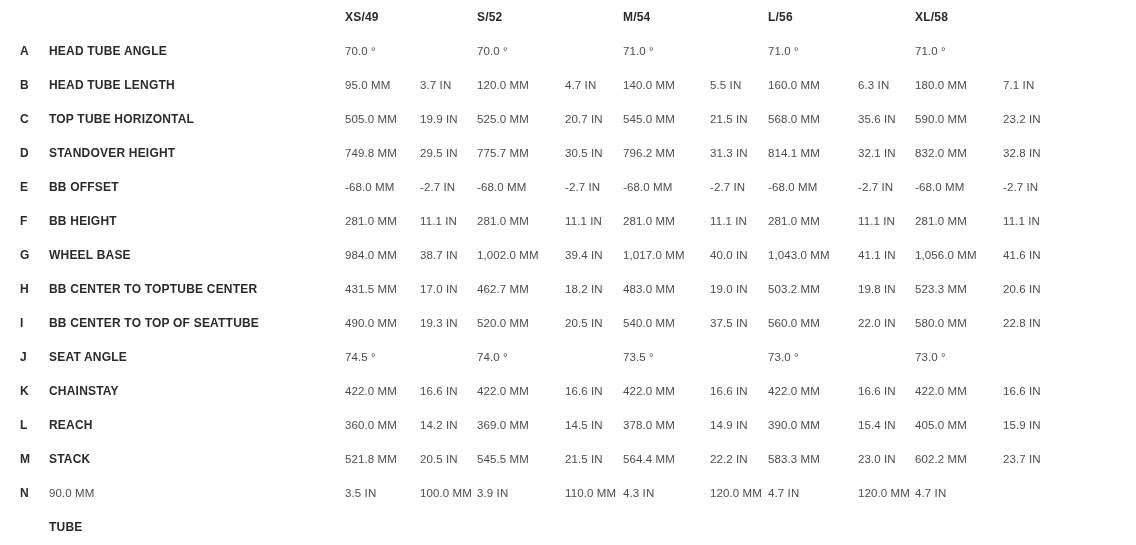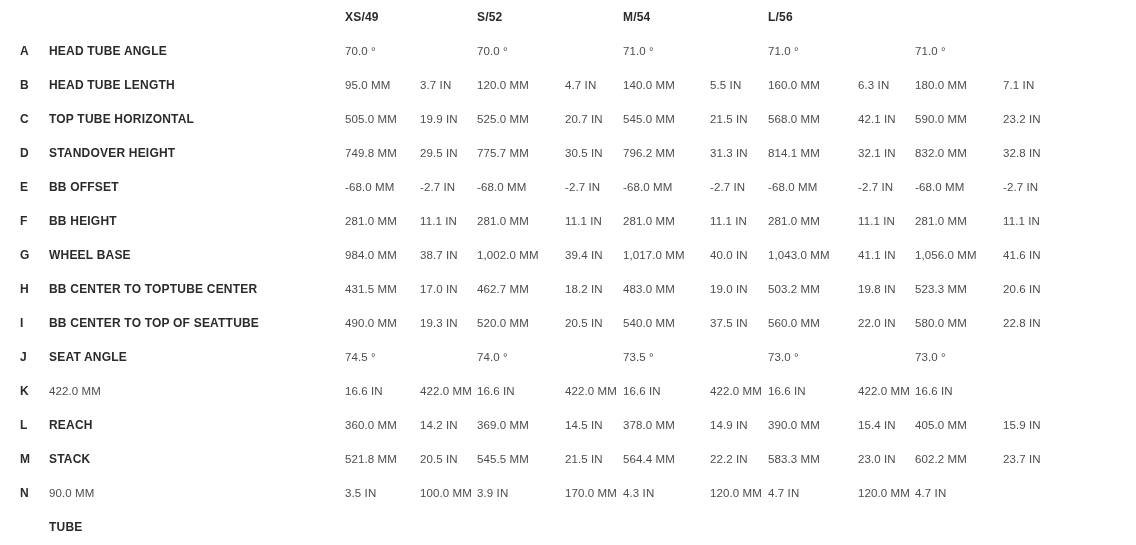--- a/index.html
+++ b/index.html
@@ -49,20 +49,21 @@
 <body>
 
 <div class="geo-table">
   <div class="row">
     <span class="cell letter"></span>
     <span class="cell label"></span>
     <span class="cell size-h">XS/49</span>
     <span class="cell size-h">S/52</span>
     <span class="cell size-h">M/54</span>
     <span class="cell size-h">L/56</span>
+    <span class="cell size-h">XL/58</span>
   </div>
   <div>
       <div class="row">
         <span class="cell letter">A</span>
         <span class="cell label">HEAD TUBE ANGLE</span>
         <span class="cell val">70.0 °</span>
         <span class="cell val"></span>
         <span class="cell val">70.0 °</span>
         <span class="cell val"></span>
         <span class="cell val">71.0 °</span>
@@ -89,21 +90,21 @@
       <div class="row">
         <span class="cell letter">C</span>
         <span class="cell label">TOP TUBE HORIZONTAL</span>
         <span class="cell val">505.0 MM</span>
         <span class="cell val">19.9 IN</span>
         <span class="cell val">525.0 MM</span>
         <span class="cell val">20.7 IN</span>
         <span class="cell val">545.0 MM</span>
         <span class="cell val">21.5 IN</span>
         <span class="cell val">568.0 MM</span>
-        <span class="cell val">42.1 IN</span>
+        <span class="cell val">35.6 IN</span>
         <span class="cell val">590.0 MM</span>
         <span class="cell val">23.2 IN</span>
       </div>
       <div class="row">
         <span class="cell letter">D</span>
         <span class="cell label">STANDOVER HEIGHT</span>
         <span class="cell val">749.8 MM</span>
         <span class="cell val">29.5 IN</span>
         <span class="cell val">775.7 MM</span>
         <span class="cell val">30.5 IN</span>
@@ -193,20 +194,21 @@
         <span class="cell val"></span>
         <span class="cell val">73.5 °</span>
         <span class="cell val"></span>
         <span class="cell val">73.0 °</span>
         <span class="cell val"></span>
         <span class="cell val">73.0 °</span>
         <span class="cell val"></span>
       </div>
       <div class="row">
         <span class="cell letter">K</span>
+        <span class="cell label">CHAINSTAY</span>
         <span class="cell val">422.0 MM</span>
         <span class="cell val">16.6 IN</span>
         <span class="cell val">422.0 MM</span>
         <span class="cell val">16.6 IN</span>
         <span class="cell val">422.0 MM</span>
         <span class="cell val">16.6 IN</span>
         <span class="cell val">422.0 MM</span>
         <span class="cell val">16.6 IN</span>
         <span class="cell val">422.0 MM</span>
         <span class="cell val">16.6 IN</span>
@@ -238,21 +240,21 @@
         <span class="cell val">23.0 IN</span>
         <span class="cell val">602.2 MM</span>
         <span class="cell val">23.7 IN</span>
       </div>
       <div class="row">
         <span class="cell letter">N</span>
         <span class="cell val">90.0 MM</span>
         <span class="cell val">3.5 IN</span>
         <span class="cell val">100.0 MM</span>
         <span class="cell val">3.9 IN</span>
-        <span class="cell val">170.0 MM</span>
+        <span class="cell val">110.0 MM</span>
         <span class="cell val">4.3 IN</span>
         <span class="cell val">120.0 MM</span>
         <span class="cell val">4.7 IN</span>
         <span class="cell val">120.0 MM</span>
         <span class="cell val">4.7 IN</span>
       </div>
       <div class="row">
         <span class="cell letter"></span>
         <span class="cell label">TUBE</span>
         <span class="cell val"></span>

